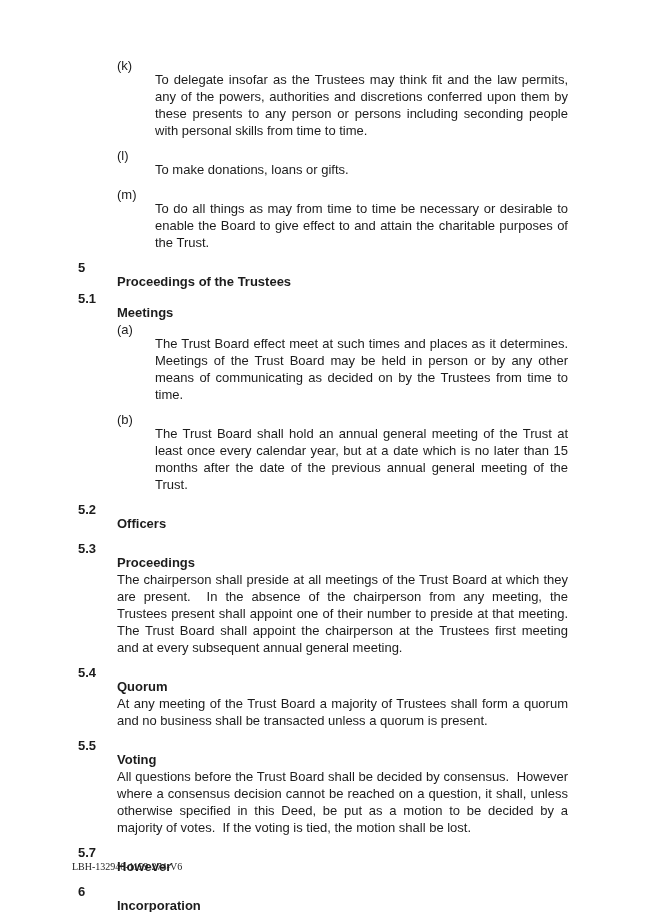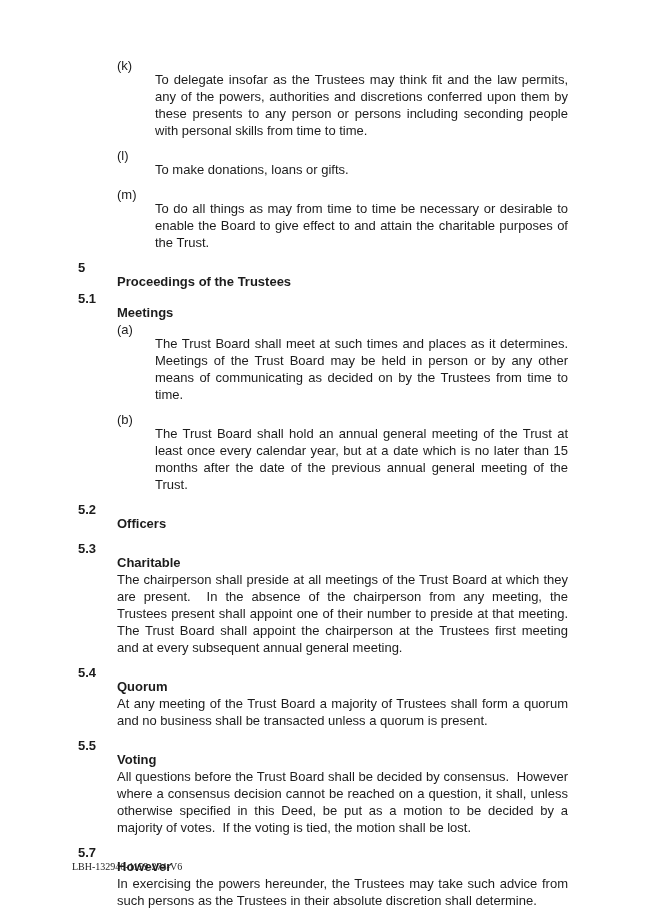--- a/index.html
+++ b/index.html
@@ -61,40 +61,40 @@
   </div>
 
   <div class="row tight">
     <div class="col-num bold">5.1</div>
     <div class="col-rest bold">Meetings</div>
   </div>
 
   <div class="row">
     <div class="col-num"></div>
     <div class="col-letter">(a)</div>
-    <div class="col-rest just">The Trust Board shall meet at such times and places as it determines. Meetings of the Trust Board may be held in person or by any other means of communicating as decided on by the Trustees from time to time.</div>
+    <div class="col-rest just">The Trust Board effect meet at such times and places as it determines. Meetings of the Trust Board may be held in person or by any other means of communicating as decided on by the Trustees from time to time.</div>
   </div>
 
   <div class="row">
     <div class="col-num"></div>
     <div class="col-letter">(b)</div>
     <div class="col-rest just">The Trust Board shall hold an annual general meeting of the Trust at least once every calendar year, but at a date which is no later than 15 months after the date of the previous annual general meeting of the Trust.</div>
   </div>
 
   <div class="row">
     <div class="col-num bold">5.2</div>
     <div class="col-rest">
       <div class="bold">Officers</div>
     </div>
   </div>
 
   <div class="row">
     <div class="col-num bold">5.3</div>
     <div class="col-rest">
-      <div class="bold">Charitable</div>
+      <div class="bold">Proceedings</div>
       <div class="just">The chairperson shall preside at all meetings of the Trust Board at which they are present.  In the absence of the chairperson from any meeting, the Trustees present shall appoint one of their number to preside at that meeting.  The Trust Board shall appoint the chairperson at the Trustees first meeting and at every subsequent annual general meeting.</div>
     </div>
   </div>
 
   <div class="row">
     <div class="col-num bold">5.4</div>
     <div class="col-rest">
       <div class="bold">Quorum</div>
       <div class="just">At any meeting of the Trust Board a majority of Trustees shall form a quorum and no business shall be transacted unless a quorum is present.</div>
     </div>
@@ -106,21 +106,20 @@
       <div class="bold">Voting</div>
       <div class="just">All questions before the Trust Board shall be decided by consensus.  However where a consensus decision cannot be reached on a question, it shall, unless otherwise specified in this Deed, be put as a motion to be decided by a majority of votes.  If the voting is tied, the motion shall be lost.</div>
     </div>
   </div>
 
 
   <div class="row">
     <div class="col-num bold">5.7</div>
     <div class="col-rest">
       <div class="bold">However</div>
-      <div class="just">In exercising the powers hereunder, the Trustees may take such advice from such persons as the Trustees in their absolute discretion shall determine.</div>
     </div>
   </div>
 
   <div class="row tight">
     <div class="col-num bold">6</div>
     <div class="col-rest bold">Incorporation</div>
   </div>
 
 
   <div class="footer">LBH-132940-1159-274-V6</div>

